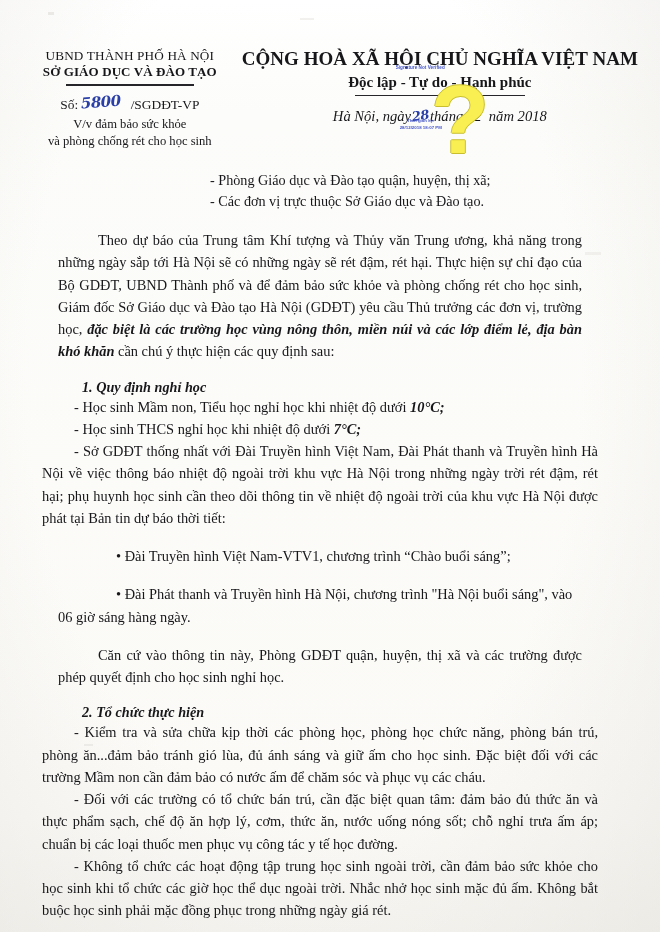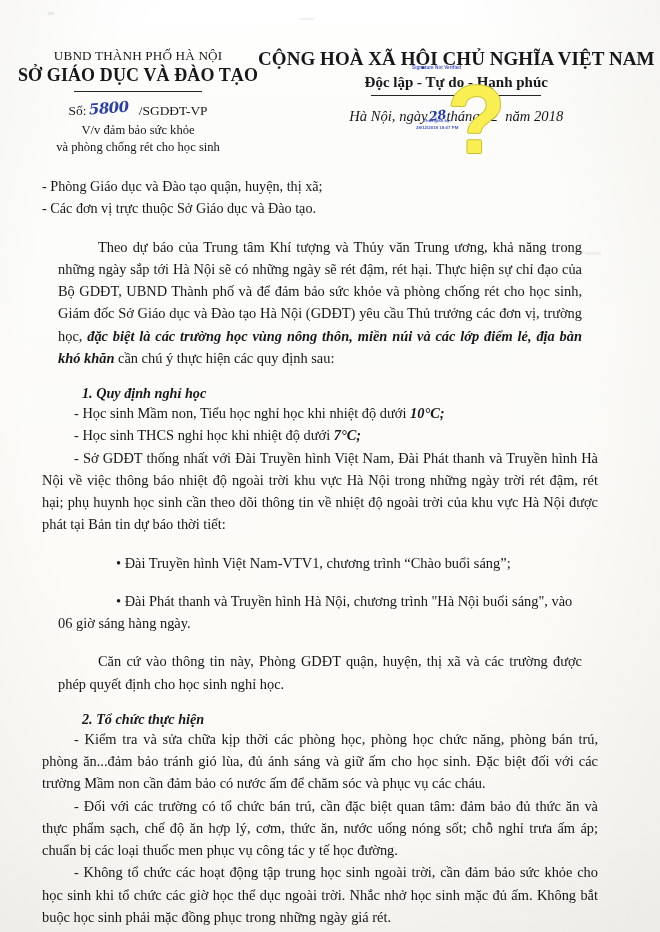--- a/index.html
+++ b/index.html
@@ -60,21 +60,21 @@
     position: relative;
     padding-right: 22px;
   }
   .org-line1 {
     font-size: 13.2px;
     letter-spacing: .15px;
     line-height: 1.32;
     white-space: nowrap;
   }
   .org-line2 {
-    font-size: 18px;
+    font-size: 13px;
     font-weight: bold;
     line-height: 1.3;
     letter-spacing: .1px;
     white-space: nowrap;
   }
   .nation-line1 {
     font-size: 19px;
     font-weight: bold;
     line-height: 1.3;
     letter-spacing: .05px;
@@ -184,20 +184,21 @@
     padding: 0 62px 0 42px;
     margin-top: 20px;
   }
   .kinhgui {
     font-size: 14.2px;
     margin-left: 116px;
     margin-top: 4px;
   }
   .recipients {
     margin-top: 5px;
+    margin-left: 168px;
     font-size: 14.2px;
     line-height: 1.52;
   }
   .recipients div { white-space: nowrap; }
 
   p.para {
     font-size: 14.4px;
     line-height: 1.545;
     text-align: justify;
     margin: 16px;

